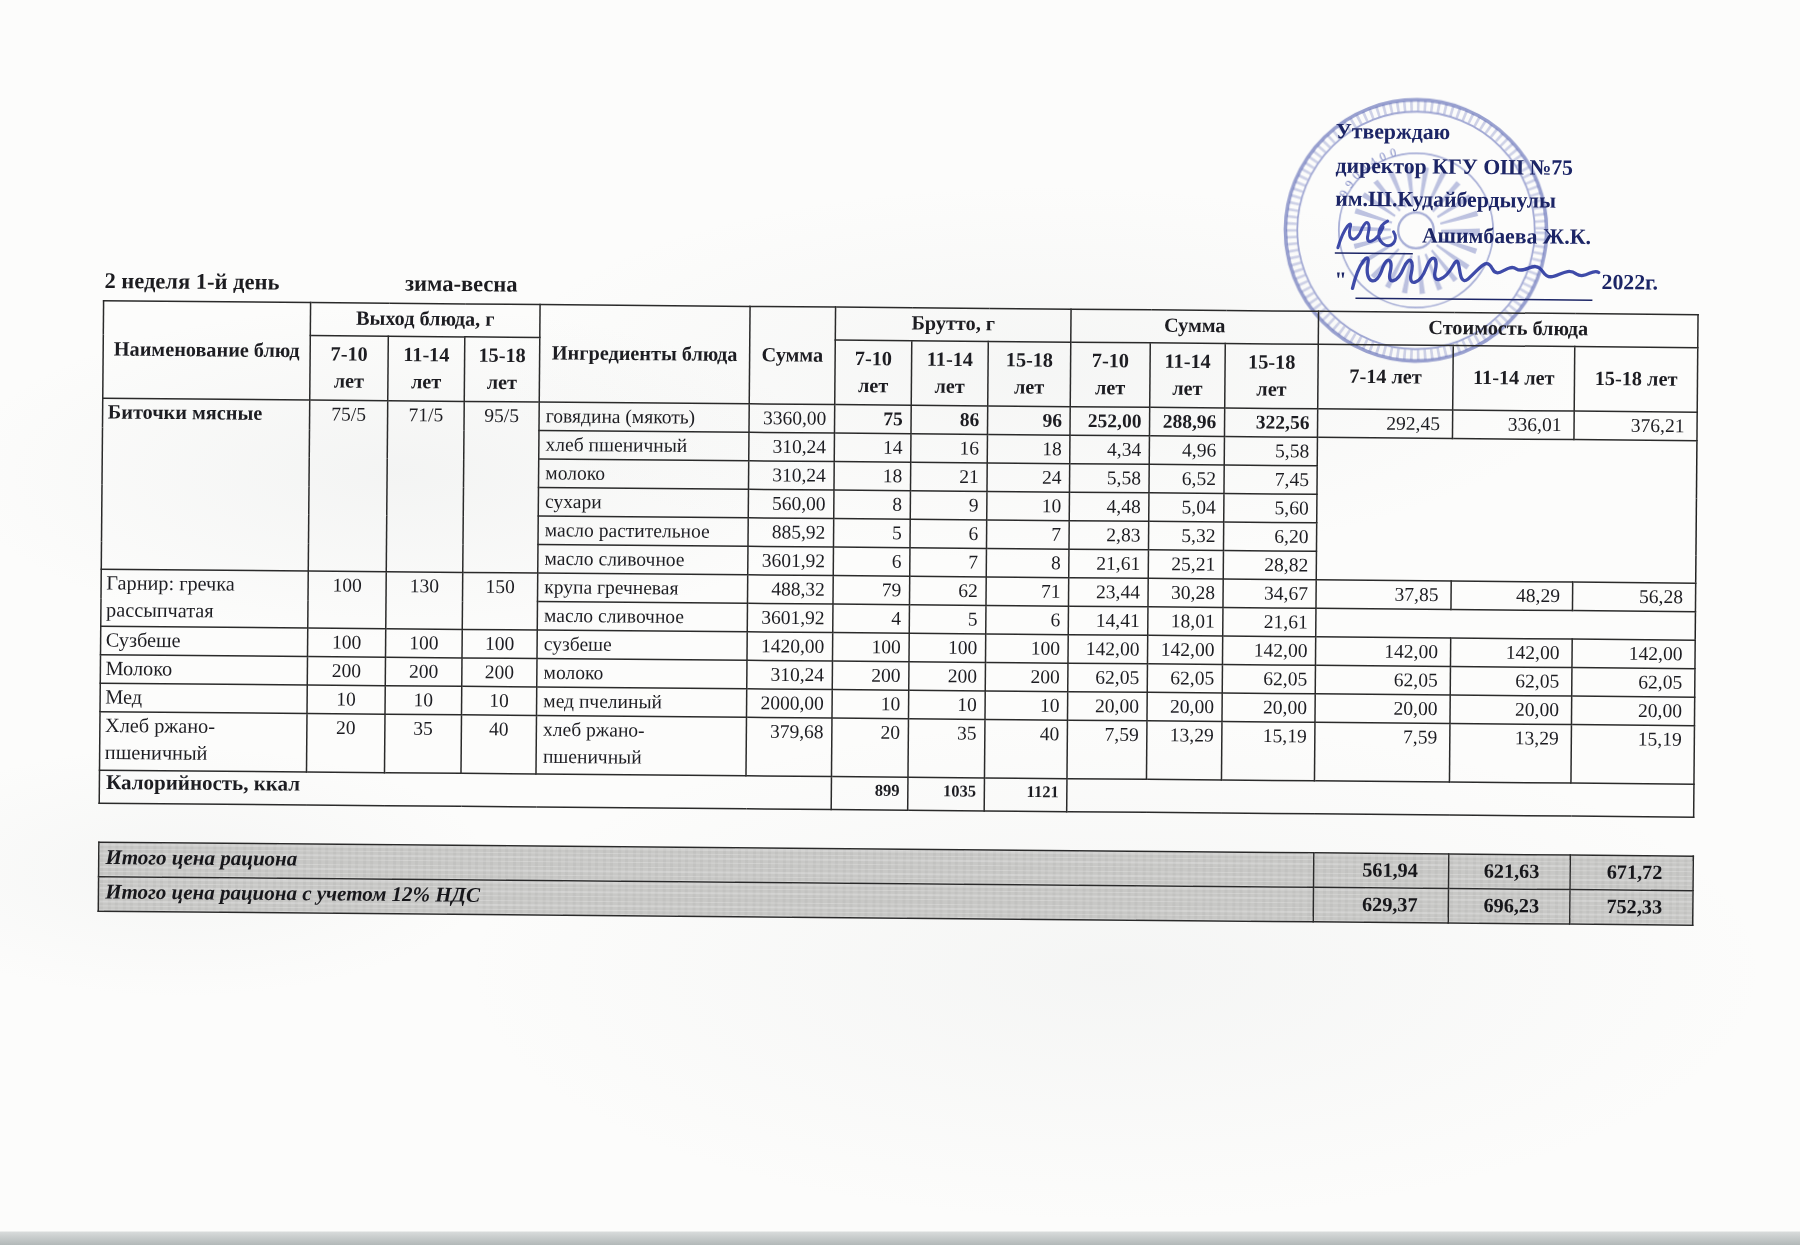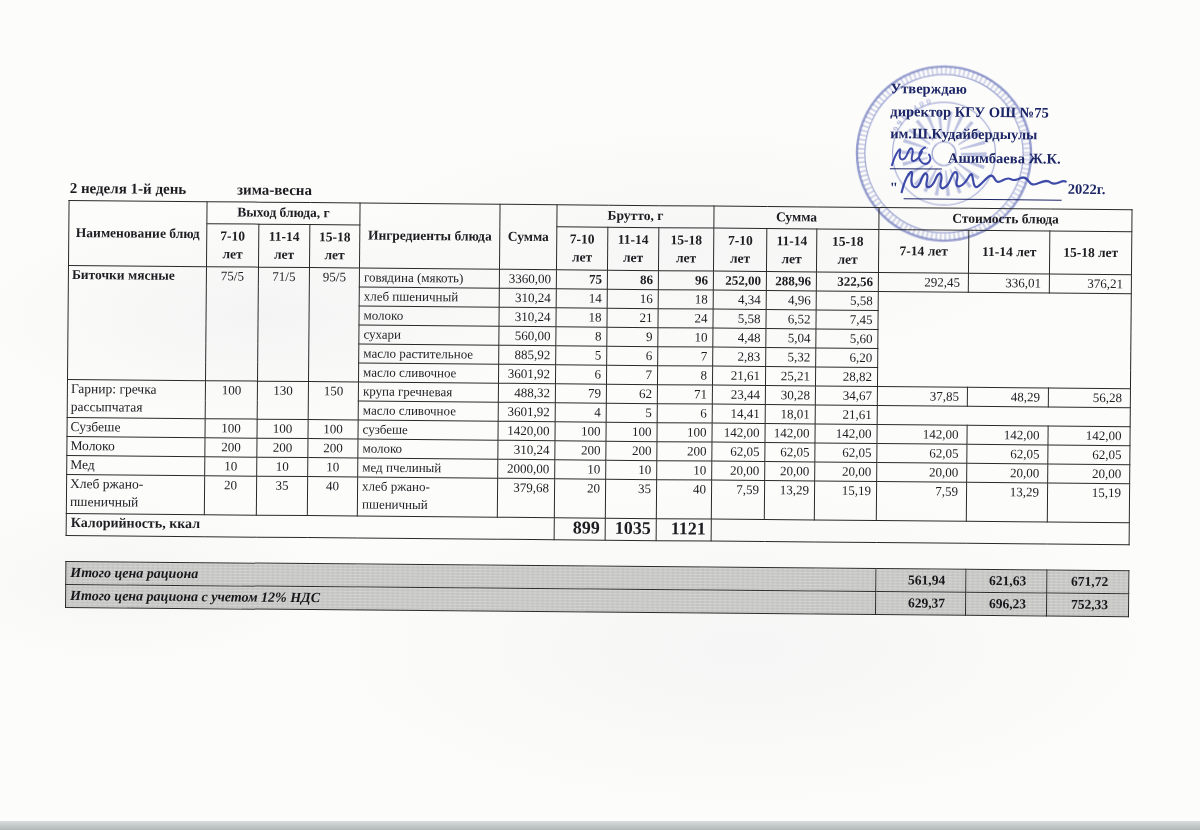--- a/index.html
+++ b/index.html
@@ -27,38 +27,38 @@
     font-weight:700;font-size:14.5px;line-height:22.5px;white-space:nowrap;}
   .sig-line{display:flex;align-items:flex-end;height:24px;}
   .sig-underline{display:inline-block;width:52px;border-bottom:1.6px solid #1c2566;position:relative;height:20px;margin-right:6px;}
   .sig-underline svg{position:absolute;left:-2px;top:-6px;}
   .date-line{display:flex;align-items:flex-end;height:26px;margin-top:4px;}
   .date-underline{display:inline-block;width:158px;border-bottom:1.7px solid #1c2566;position:relative;height:22px;margin:0 6px;}
   .date-underline svg{position:absolute;left:-8px;top:-14px;}
 
   
   .caption{position:absolute;left:68px;top:180px;font-size:15px;font-weight:700;color:#1c1c20;}
-  .caption .season{margin-left:47px;font-family:Liberation Serif, serif;}
+  .caption .season{margin-left:80px;font-family:Liberation Serif, serif;}
 
   
   table{border-collapse:collapse;table-layout:fixed;}
   .menu-table{position:absolute;left:67px;top:200px;width:1063px;border:1.4px solid #222;color:#1d1d22;}
   .menu-table th,.menu-table td{border:1.2px solid #2a2a2a;padding:0 4px;overflow:hidden;}
   .menu-table th{font-weight:700;font-size:13.5px;text-align:center;vertical-align:middle;line-height:1.35;padding:1px 2px;}
   .menu-table td{font-size:13px;white-space:nowrap;vertical-align:top;line-height:18px;}
   td.name{white-space:normal;font-size:13.5px;line-height:18px;padding:0 3px;}
   td.bold, .b{font-weight:700;}
   td.yield{text-align:center;}
   td.ing{padding-left:4px;white-space:normal;}
   td.num{text-align:right;padding-right:5px;}
   td.cost{text-align:right;padding-right:8px;}
   td.open{border-left:none;border-right:none;border-top:none;border-bottom:none;}
   tr.cal td{height:21px;}
   td.cal-label{font-weight:700;font-size:14px;padding-left:4px;}
-  td.cal-num{text-align:right;font-weight:700;font-size:18px;padding-right:5px;}
+  td.cal-num{text-align:right;font-weight:700;font-size:11px;padding-right:5px;}
 
   
   .totals-table{position:absolute;left:67px;top:561px;width:1063px;border:1.4px solid #222;color:#17171b;}
   .totals-table td{
     border:1.2px solid #2a2a2a;height:20px;overflow:hidden;white-space:nowrap;
     background-color:#c8c8c6;
     background-image:repeating-linear-gradient(0deg, rgba(255,255,255,.22) 0 1px, transparent 1px 3px),
                      repeating-linear-gradient(90deg, rgba(140,142,140,.10) 0 2px, transparent 2px 5px);
   }
   .tot-label{font-style:italic;font-weight:700;font-size:14px;padding-left:4px;}

